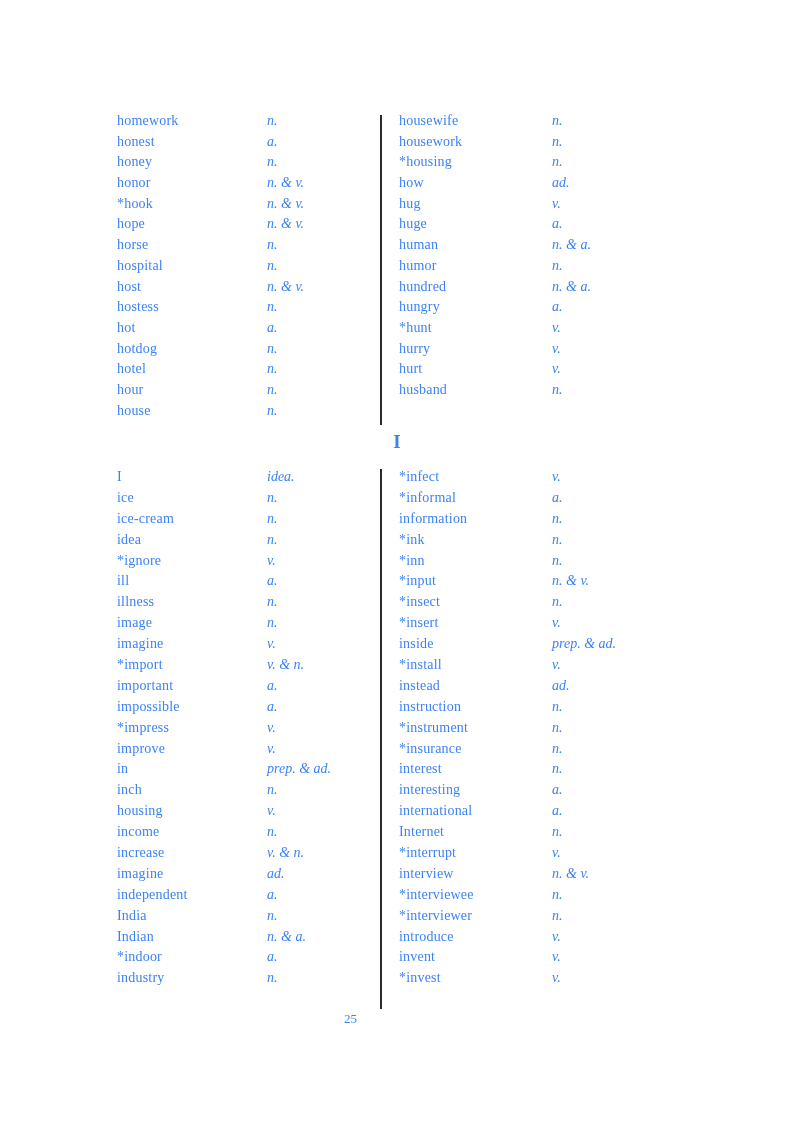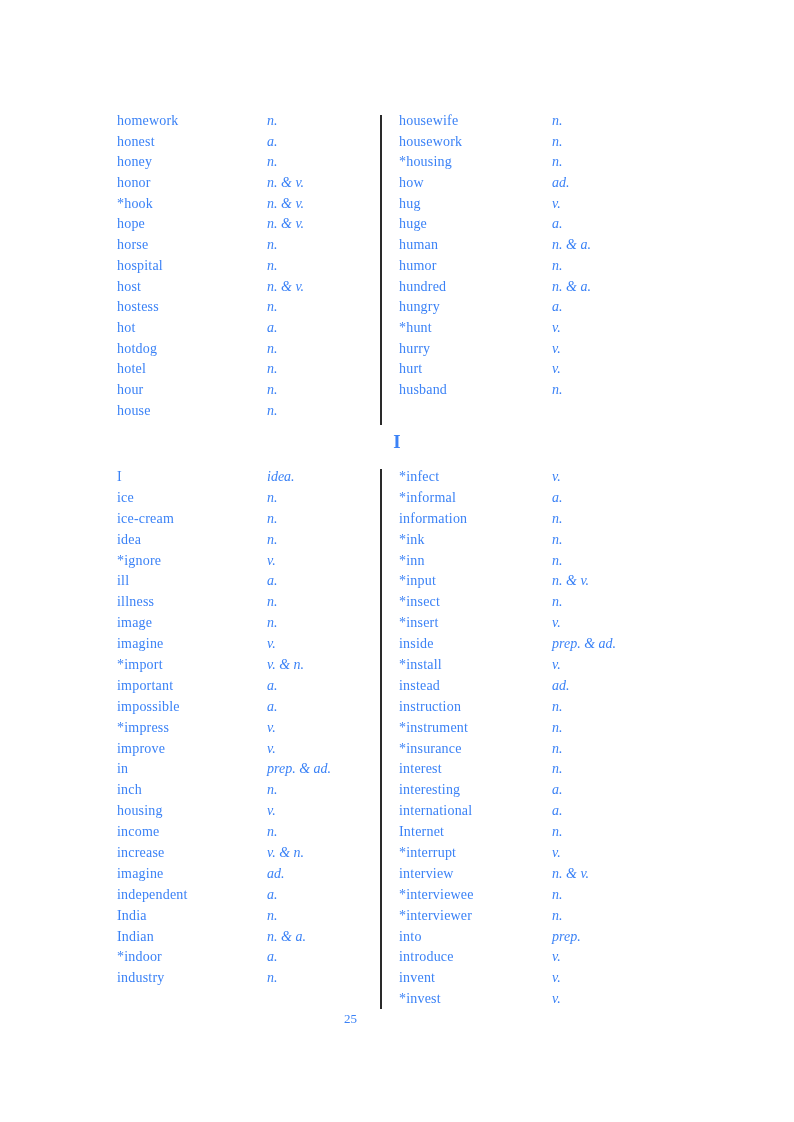--- a/index.html
+++ b/index.html
@@ -480,24 +480,20 @@
         <div class="row">
           <span class="word">*interviewee</span>
           <span class="pos">n.</span>
         </div>
 
         <div class="row">
           <span class="word">*interviewer</span>
           <span class="pos">n.</span>
         </div>
 
-        <div class="row">
-          <span class="word">into</span>
-          <span class="pos">prep.</span>
-        </div>
 
         <div class="row">
           <span class="word">introduce</span>
           <span class="pos">v.</span>
         </div>
 
         <div class="row">
           <span class="word">invent</span>
           <span class="pos">v.</span>
         </div>

